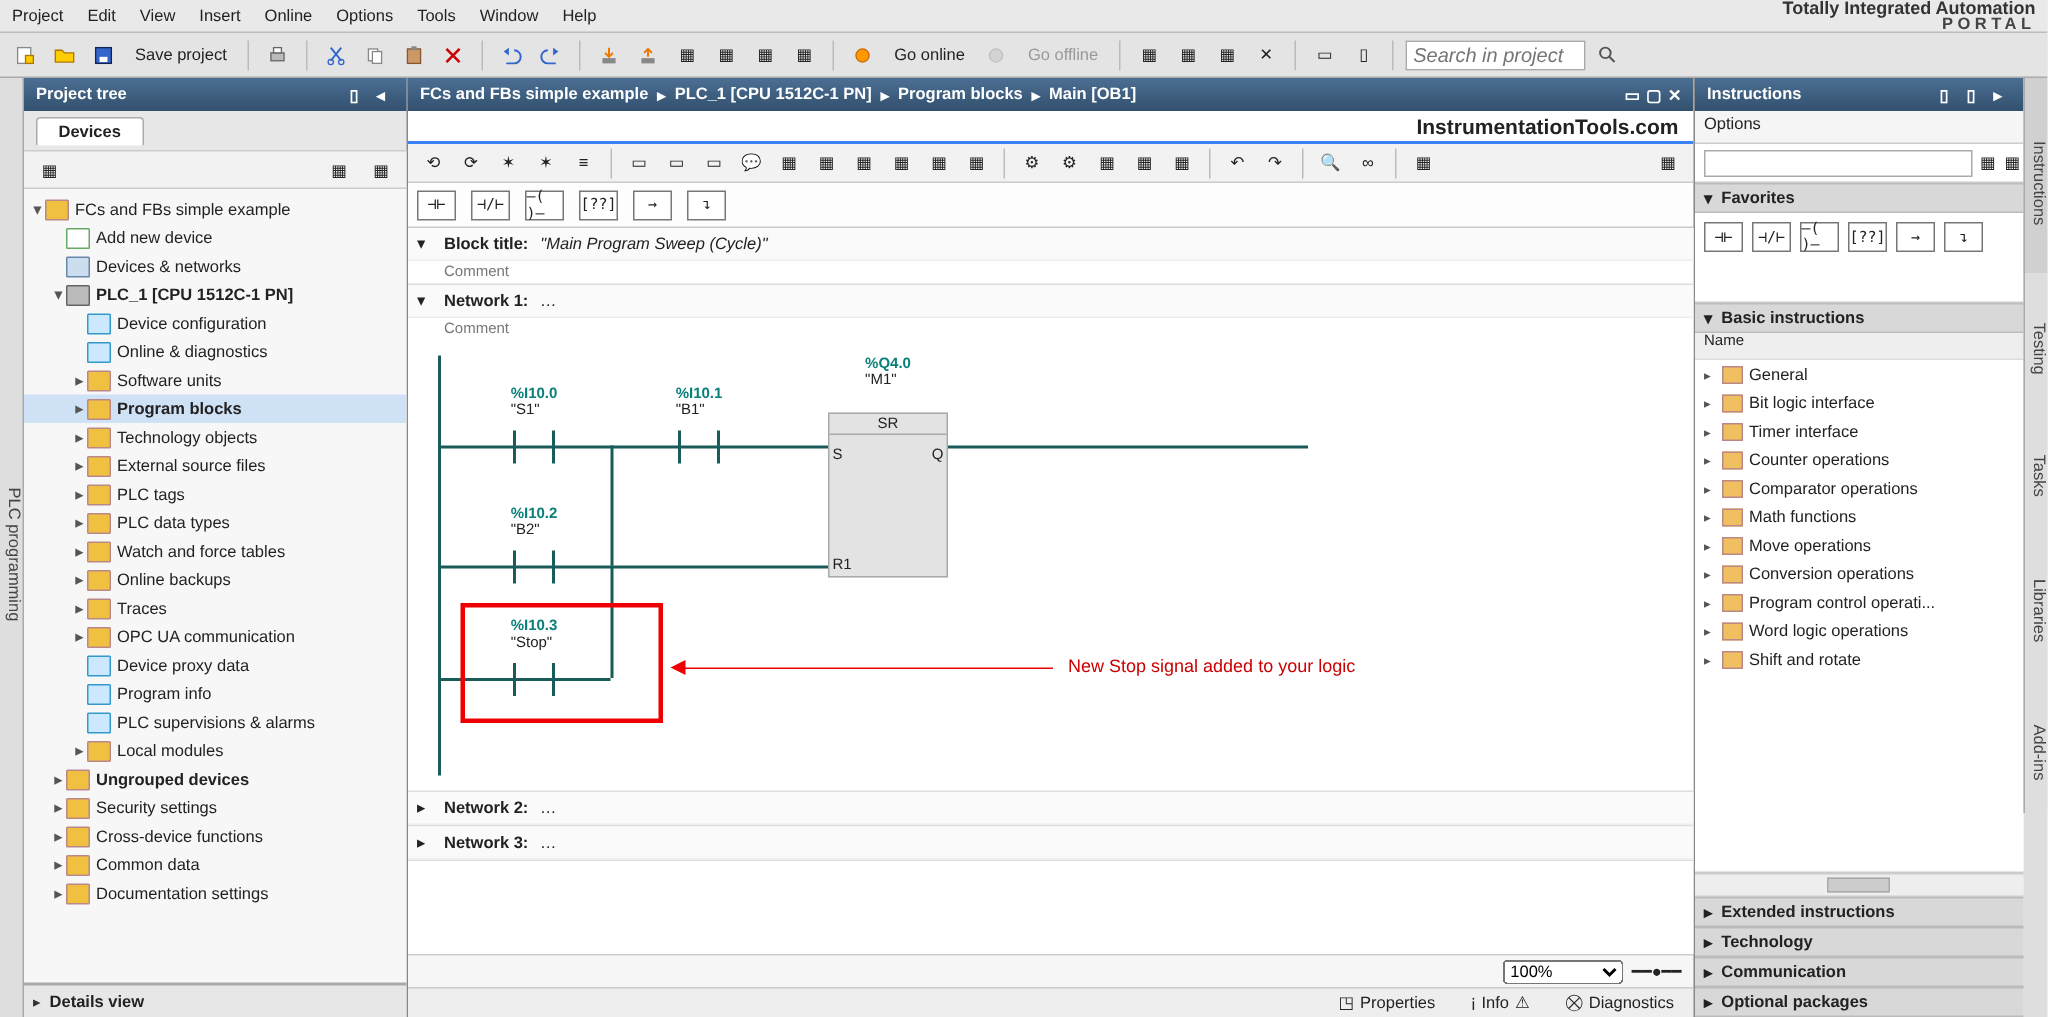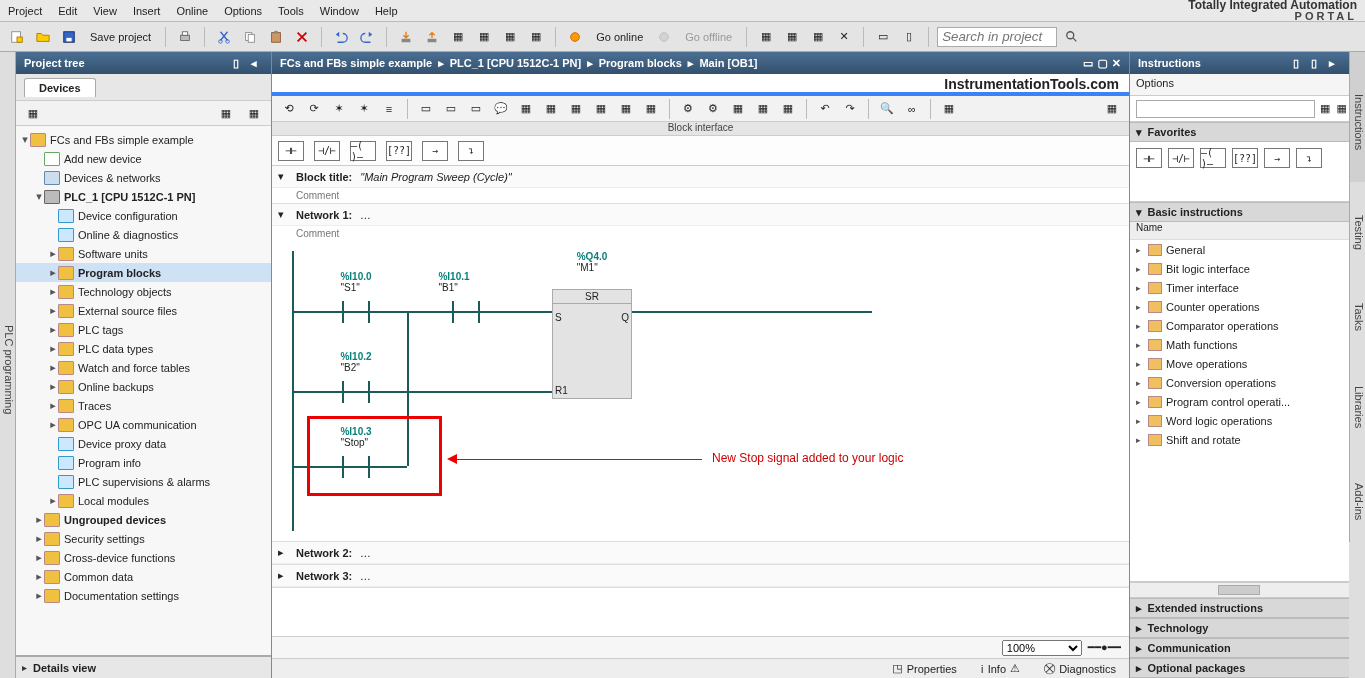--- a/index.html
+++ b/index.html
@@ -42,21 +42,21 @@
 .tree .ico.net{background:#cde;border-color:#68a}
 .tree .ico.plc{background:#bbb;border-color:#666}
 .tree .ico.cfg{background:#cce8ff;border-color:#39c}
 .details-bar{height:22px;background:#e7e7e7;border-top:1px solid #aaa;display:flex;align-items:center;padding:0 6px;gap:6px}
 .details-bar .chev{font-size:10px;color:#333}
 
 
 .editor{flex:1;display:flex;flex-direction:column;background:#fff;min-width:0}
 .crumb-bar{height:22px;background:linear-gradient(#4b6f93,#33506e);color:#fff;display:flex;align-items:center;padding:0 8px;gap:6px;font-weight:600}
 .crumb-bar .win-btn{margin-left:auto;display:flex;gap:4px}
-.iw-brand{height:22px;background:#fff;border-bottom:4px solid #3b82f6;text-align:right;padding:2px 10px;font-size:14px;font-weight:700;color:#222}
+.iw-brand{height:22px;background:#fff;border-bottom:2px solid #3b82f6;text-align:right;padding:2px 10px;font-size:14px;font-weight:700;color:#222}
 .ed-toolbar{height:26px;background:#f2f2f2;border-bottom:1px solid #ccc;display:flex;align-items:center;padding:0 6px;gap:3px;overflow:hidden}
 .block-iface{height:14px;background:#e5e5e5;border-bottom:1px solid #ccc;text-align:center;font-size:10px;color:#444}
 .lad-fav{height:30px;background:#fdfdfd;border-bottom:1px solid #ccc;display:flex;align-items:center;padding:0 6px;gap:10px}
 .lad-sym{width:26px;height:20px;border:1px solid #777;display:inline-flex;align-items:center;justify-content:center;font-size:10px;font-family:monospace;background:#fff}
 
 .code-area{flex:1;background:#fff;overflow:auto;position:relative}
 .sect{border-bottom:1px solid #ddd}
 .sect-hd{display:flex;align-items:center;height:22px;padding:0 6px;gap:8px;background:#fafafa;border-bottom:1px solid #eee}
 .sect-hd .tri{width:10px}
 .sect-hd .ttl{font-weight:700}
@@ -451,21 +451,20 @@
       <span class="tb-ico">↶</span>
       <span class="tb-ico">↷</span>
       <span class="tb-sep"></span>
       <span class="tb-ico">🔍</span>
       <span class="tb-ico">∞</span>
       <span class="tb-sep"></span>
       <span class="tb-ico">▦</span>
       <span style="flex:1"></span>
       <span class="tb-ico">▦</span>
     </div>
-    <div class="block-iface">Block interface</div>
     <div class="lad-fav">
       <span class="lad-sym">⊣⊢</span>
       <span class="lad-sym">⊣/⊢</span>
       <span class="lad-sym">–( )–</span>
       <span class="lad-sym">[??]</span>
       <span class="lad-sym">→</span>
       <span class="lad-sym">↴</span>
     </div>
 
     <div class="code-area">
@@ -490,21 +489,21 @@
 
           <div class="wire" style="left:0;top:60px;width:260px"></div>
 
           <div class="cnt" style="left:50px;top:50px"></div>
           <div class="tag" style="left:64px;top:20px">
               <div class="adr">%I10.0</div>
               <div class="nm">"S1"</div>
             </div>
 
           <div class="cnt" style="left:160px;top:50px"></div>
-          <div class="tag" style="left:162px;top:20px">
+          <div class="tag" style="left:174px;top:20px">
               <div class="adr">%I10.1</div>
               <div class="nm">"B1"</div>
             </div>
 
           <div class="srbox" style="left:260px;top:38px;width:80px;height:110px">
             <div class="top">SR</div>
             <span class="lbl-s">S</span>
             <span class="lbl-q">Q</span>
             <span class="lbl-r">R1</span>
           </div>

